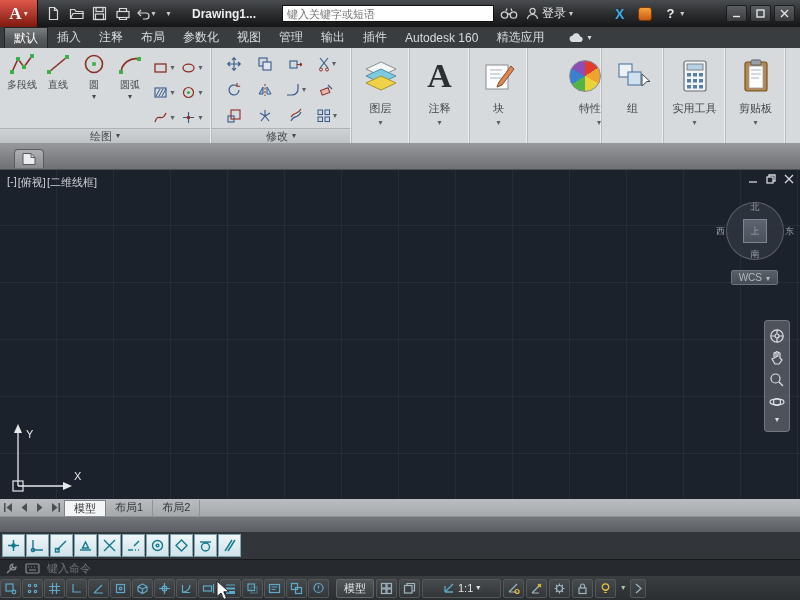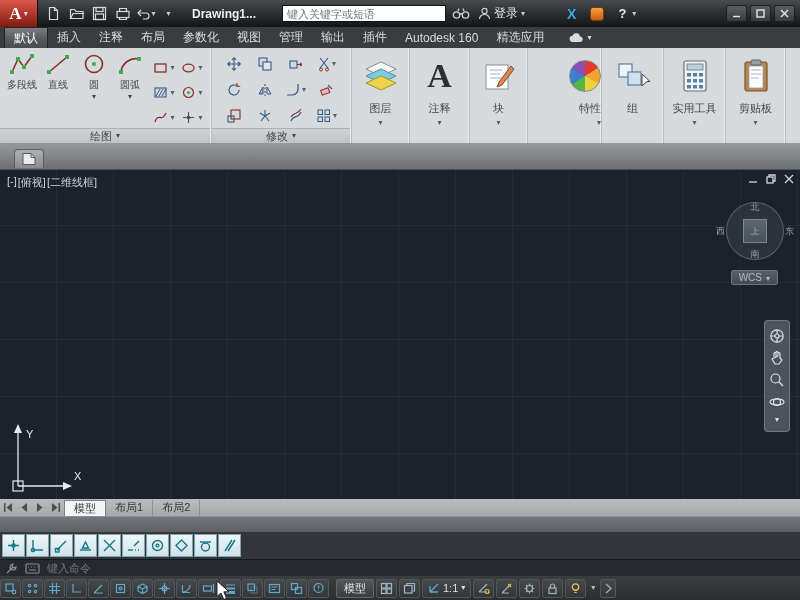--- a/index.html
+++ b/index.html
@@ -14,21 +14,21 @@
     display:flex;align-items:center;z-index:10;}
   .logo{width:38px;height:27px;background:linear-gradient(#e0584c,#7e190f);
     display:flex;align-items:center;justify-content:center;gap:2px;color:#fff;
     font-family:"Liberation Serif","DejaVu Serif",serif;font-weight:bold;font-size:17px;border-right:1px solid #111;}
   .logo .dd{color:#f3d9d5;}
   .qat{display:flex;align-items:center;gap:2px;padding:0 5px;}
   .qbtn{width:21px;height:21px;display:flex;align-items:center;justify-content:center;border-radius:2px;}
   .qbtn svg{stroke:#d6d9db;fill:none;stroke-width:1.2;}
   .doc-title{color:#eceef0;font-size:12px;font-weight:bold;margin-left:8px;white-space:nowrap;}
   .search-wrap{margin-left:26px;display:flex;align-items:center;gap:4px;}
-  .search-input{width:164px;height:17px;font-size:11px;padding:0 4px;border:1px solid #101112;background:#fff;color:#333;
+  .search-input{width:212px;height:17px;font-size:11px;padding:0 4px;border:1px solid #101112;background:#fff;color:#333;
     font-family:"Liberation Sans","DejaVu Sans",sans-serif;}
   .tb-ico{display:flex;align-items:center;justify-content:center;height:21px;padding:0 2px;}
   .signin{display:flex;align-items:center;gap:3px;color:#dfe2e4;font-size:12px;margin-left:6px;}
   .x-exchange{color:#3fa9e0;font-weight:bold;font-size:14px;margin-left:42px;text-shadow:0 0 2px #0b2a3a;}
   .orange-app{width:14px;height:14px;border-radius:3px;background:linear-gradient(#f7a23c,#c85b14);margin-left:14px;border:1px solid #7a3a0a;}
   .help-q{color:#e8eaec;font-size:13px;font-weight:bold;margin-left:14px;}
   .tb-dd{color:#c9ccce;margin-left:6px;}
   .win-controls{margin-left:auto;display:flex;gap:3px;padding-right:5px;}
   .win-btn{width:21px;height:17px;background:linear-gradient(#5c5f62,#393c3f);border:1px solid #1c1d1e;border-radius:2px;
     display:flex;align-items:center;justify-content:center;}
@@ -127,21 +127,21 @@
   .coords{width:214px;padding-left:7px;font-size:10.5px;color:#a6abb0;white-space:nowrap;overflow:hidden;}
   .stoggle{width:21px;height:19px;background:linear-gradient(#474a4d,#333639);border:1px solid #54575a;border-radius:2px;
     margin-right:1px;display:flex;align-items:center;justify-content:center;flex:none;}
   .stoggle svg{stroke:#5fa8c8;fill:none;stroke-width:1.2;}
   .sb-right{display:flex;align-items:center;gap:2px;margin-left:6px;}
   .model-btn{height:19px;padding:0 7px;background:linear-gradient(#54575a,#3b3e41);border:1px solid #64676a;border-radius:2px;
     display:flex;align-items:center;color:#e4e7e9;font-size:11px;}
   .sbtn{width:21px;height:19px;background:linear-gradient(#474a4d,#333639);border:1px solid #54575a;border-radius:2px;
     display:flex;align-items:center;justify-content:center;flex:none;}
   .sbtn svg{stroke:#9fb6c2;fill:none;stroke-width:1.2;}
-  .scale-group{height:19px;display:flex;align-items:center;gap:3px;padding:0 5px;background:linear-gradient(#474a4d,#333639);
+  .scale-group{height:19px;display:flex;align-items:center;gap:3px;padding:0 20px;background:linear-gradient(#474a4d,#333639);
     border:1px solid #54575a;border-radius:2px;color:#dfe2e4;}
   .sb-dd{color:#b9bec2;padding:0 3px;}
 </style>
 </head>
 <body>
 
 <div class="titlebar">
   <div class="logo">
     <span>A</span>
     <span class="dd">▾</span>

